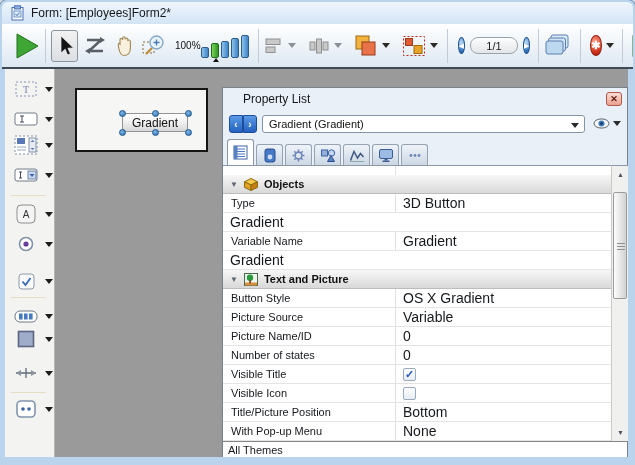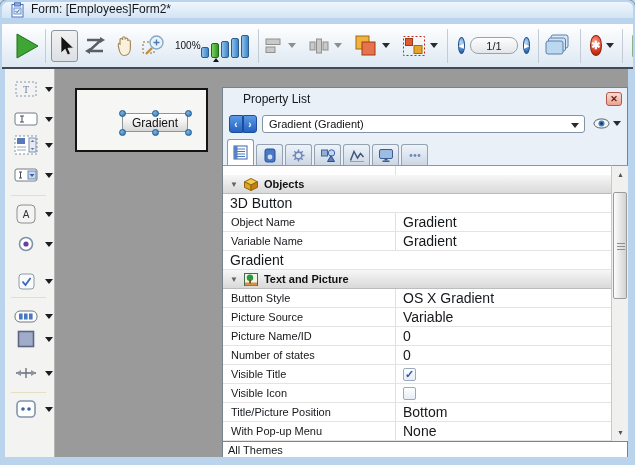--- a/index.html
+++ b/index.html
@@ -1,21 +1,21 @@
 <!DOCTYPE html>
 <html><head>
 <meta charset="utf-8">
 <style>
   html,body{margin:0;padding:0;background:#cfd8e2;}
   *{box-sizing:border-box;}
   .win{position:relative;width:635px;height:465px;font-family:"Liberation Sans",sans-serif;
        background:#b9d4ec;border-radius:7px 7px 0 0;overflow:hidden;
        outline:1px solid #6f93b4;}
   
-  .titlebar{position:absolute;left:2px;top:2px;right:2px;height:16px;display:flex;
+  .titlebar{position:absolute;left:2px;top:2px;right:2px;height:22px;display:flex;align-items:center;
        gap:7px;padding-left:9px;background:linear-gradient(#eff6fd,#d3e4f4);
        border-radius:6px 6px 0 0;font-size:12px;color:#15181c;}
   
   .toolbar{position:absolute;left:2px;top:24px;right:2px;height:45px;
        background:linear-gradient(#ffffff,#dde8f2);border-bottom:2px solid #3f4a55;
        display:flex;align-items:center;overflow:hidden;}
   .tsep{width:1px;height:34px;background:#c3ccd6;margin:0 5px;flex:0 0 auto;}
   .tbtn{display:flex;align-items:center;justify-content:center;flex:0 0 auto;}
   .selbox{border:1px solid #8b949d;border-radius:3px;background:linear-gradient(#f2f2f2,#dcdfe3);
        width:27px;height:32px;}
@@ -422,24 +422,24 @@
         <div class="prow sec">
           <span class="collapse">▼</span>
           <svg width="14" height="13" viewBox="0 0 14 13">
             <polygon points="7,0.5 13.5,3.8 7,7 0.5,3.8" fill="#f6c94a" stroke="#8a6a10"></polygon>
             <polygon points="0.5,3.8 7,7 7,12.5 0.5,9.4" fill="#e2a321" stroke="#8a6a10"></polygon>
             <polygon points="13.5,3.8 7,7 7,12.5 13.5,9.4" fill="#c47e12" stroke="#8a6a10"></polygon>
           </svg>
           <span class="sectitle">Objects</span>
         </div>
         <div class="prow">
+          <div class="plabel">Type</div>
           <div class="pvalue">3D Button</div>
         </div>
         <div class="prow">
-          <div class="plabel">Object Name</div>
           <div class="pvalue">Gradient</div>
         </div>
         <div class="prow">
           <div class="plabel">Variable Name</div>
           <div class="pvalue">Gradient</div>
         </div>
         <div class="prow">
           <div class="pvalue">Gradient</div>
         </div>
 

